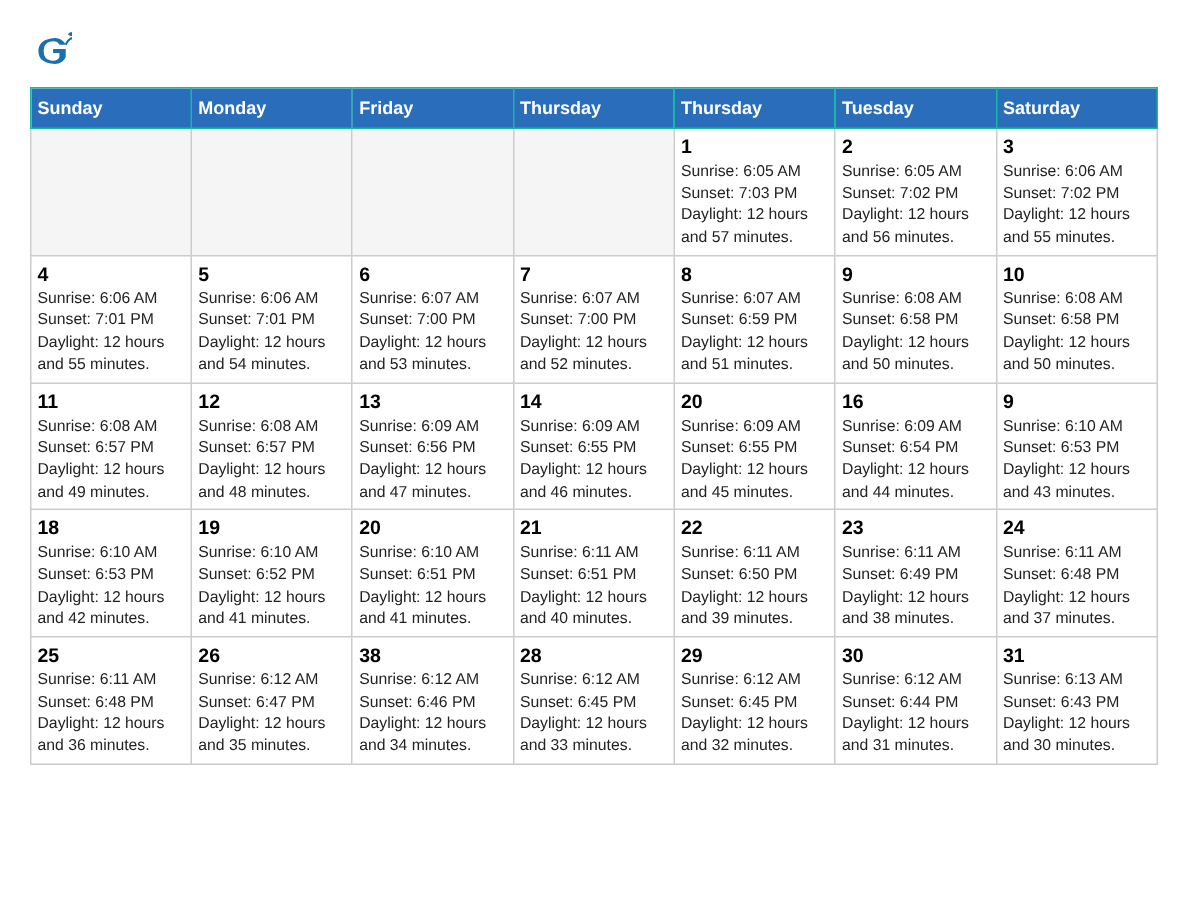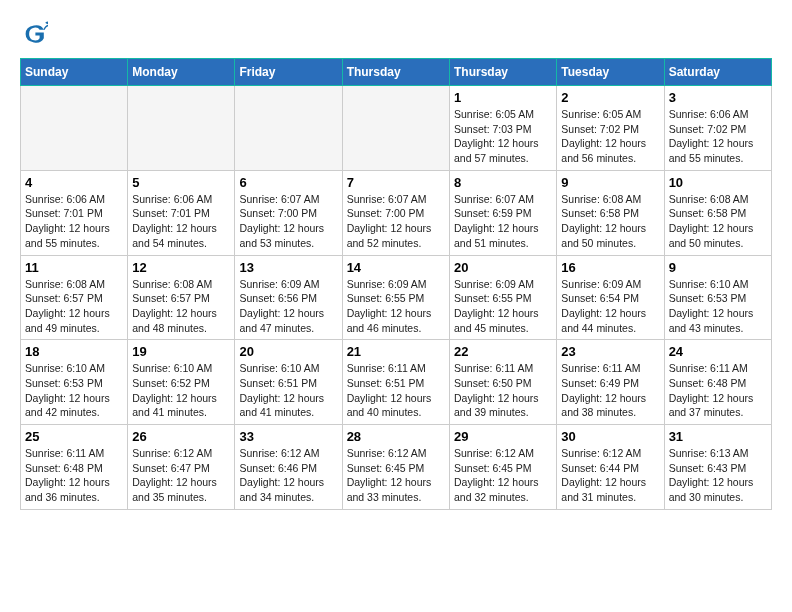--- a/index.html
+++ b/index.html
@@ -331,21 +331,21 @@
         </td>
         <td>
           <div class="day-num">26</div>
         <div class="day-info">
           Sunrise: 6:12 AM<br>
           Sunset: 6:47 PM<br>
           Daylight: 12 hours <br>and 35 minutes.
         </div>
         </td>
         <td>
-          <div class="day-num">33</div>
+          <div class="day-num">38</div>
         <div class="day-info">
           Sunrise: 6:12 AM<br>
           Sunset: 6:46 PM<br>
           Daylight: 12 hours <br>and 34 minutes.
         </div>
         </td>
         <td>
           <div class="day-num">28</div>
         <div class="day-info">
           Sunrise: 6:12 AM<br>

